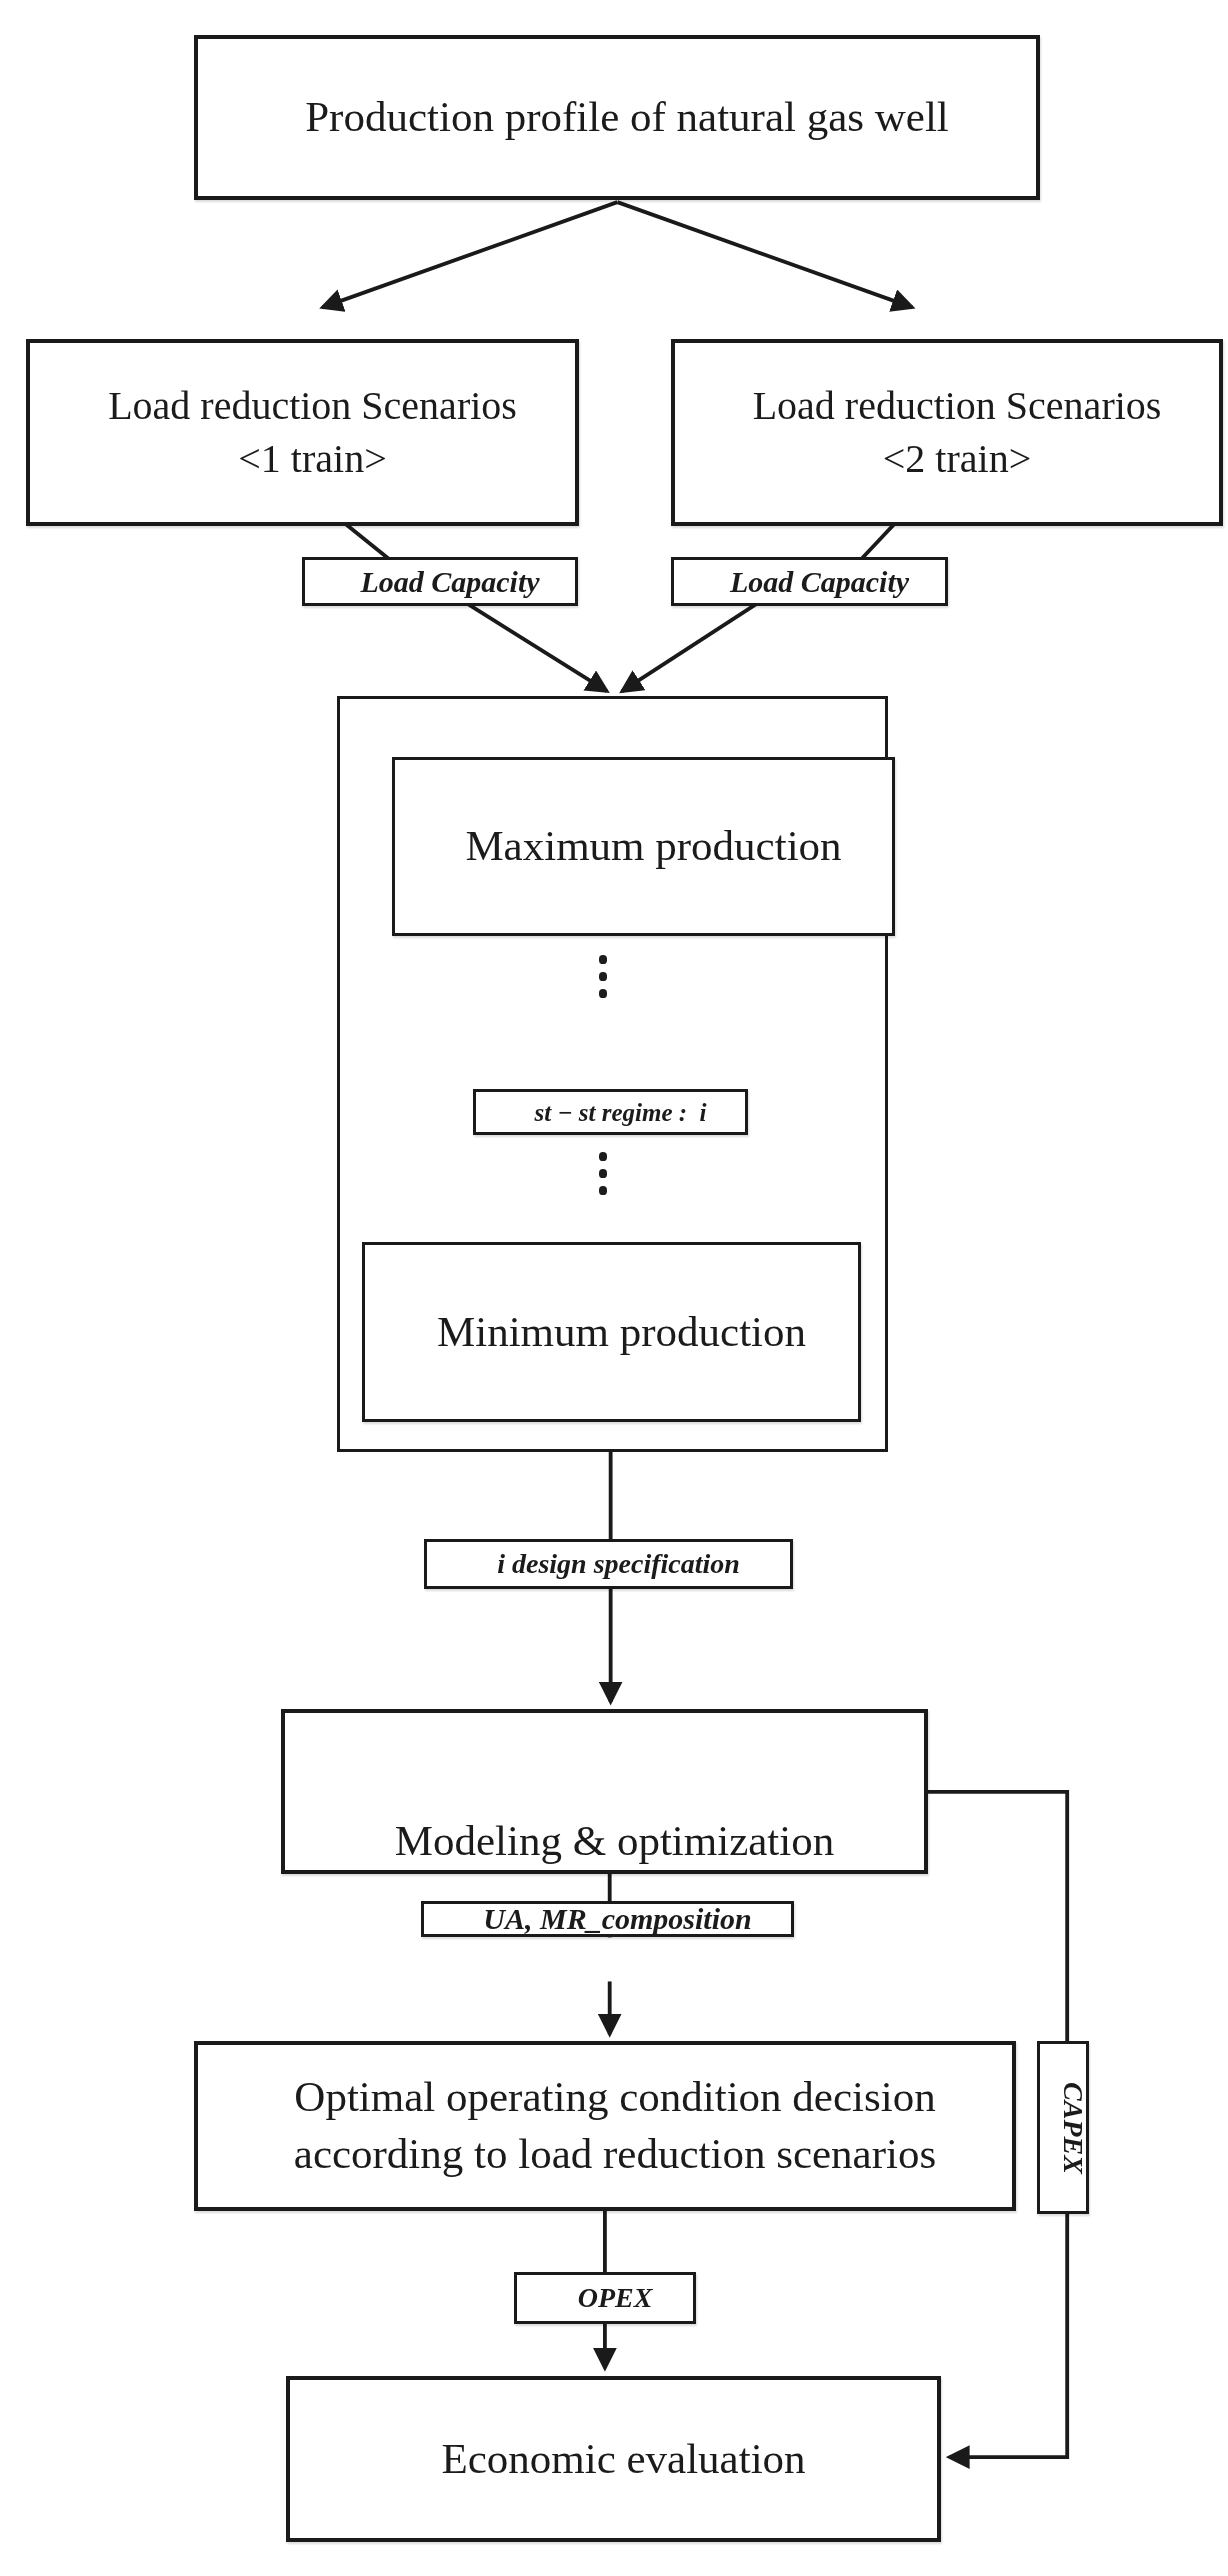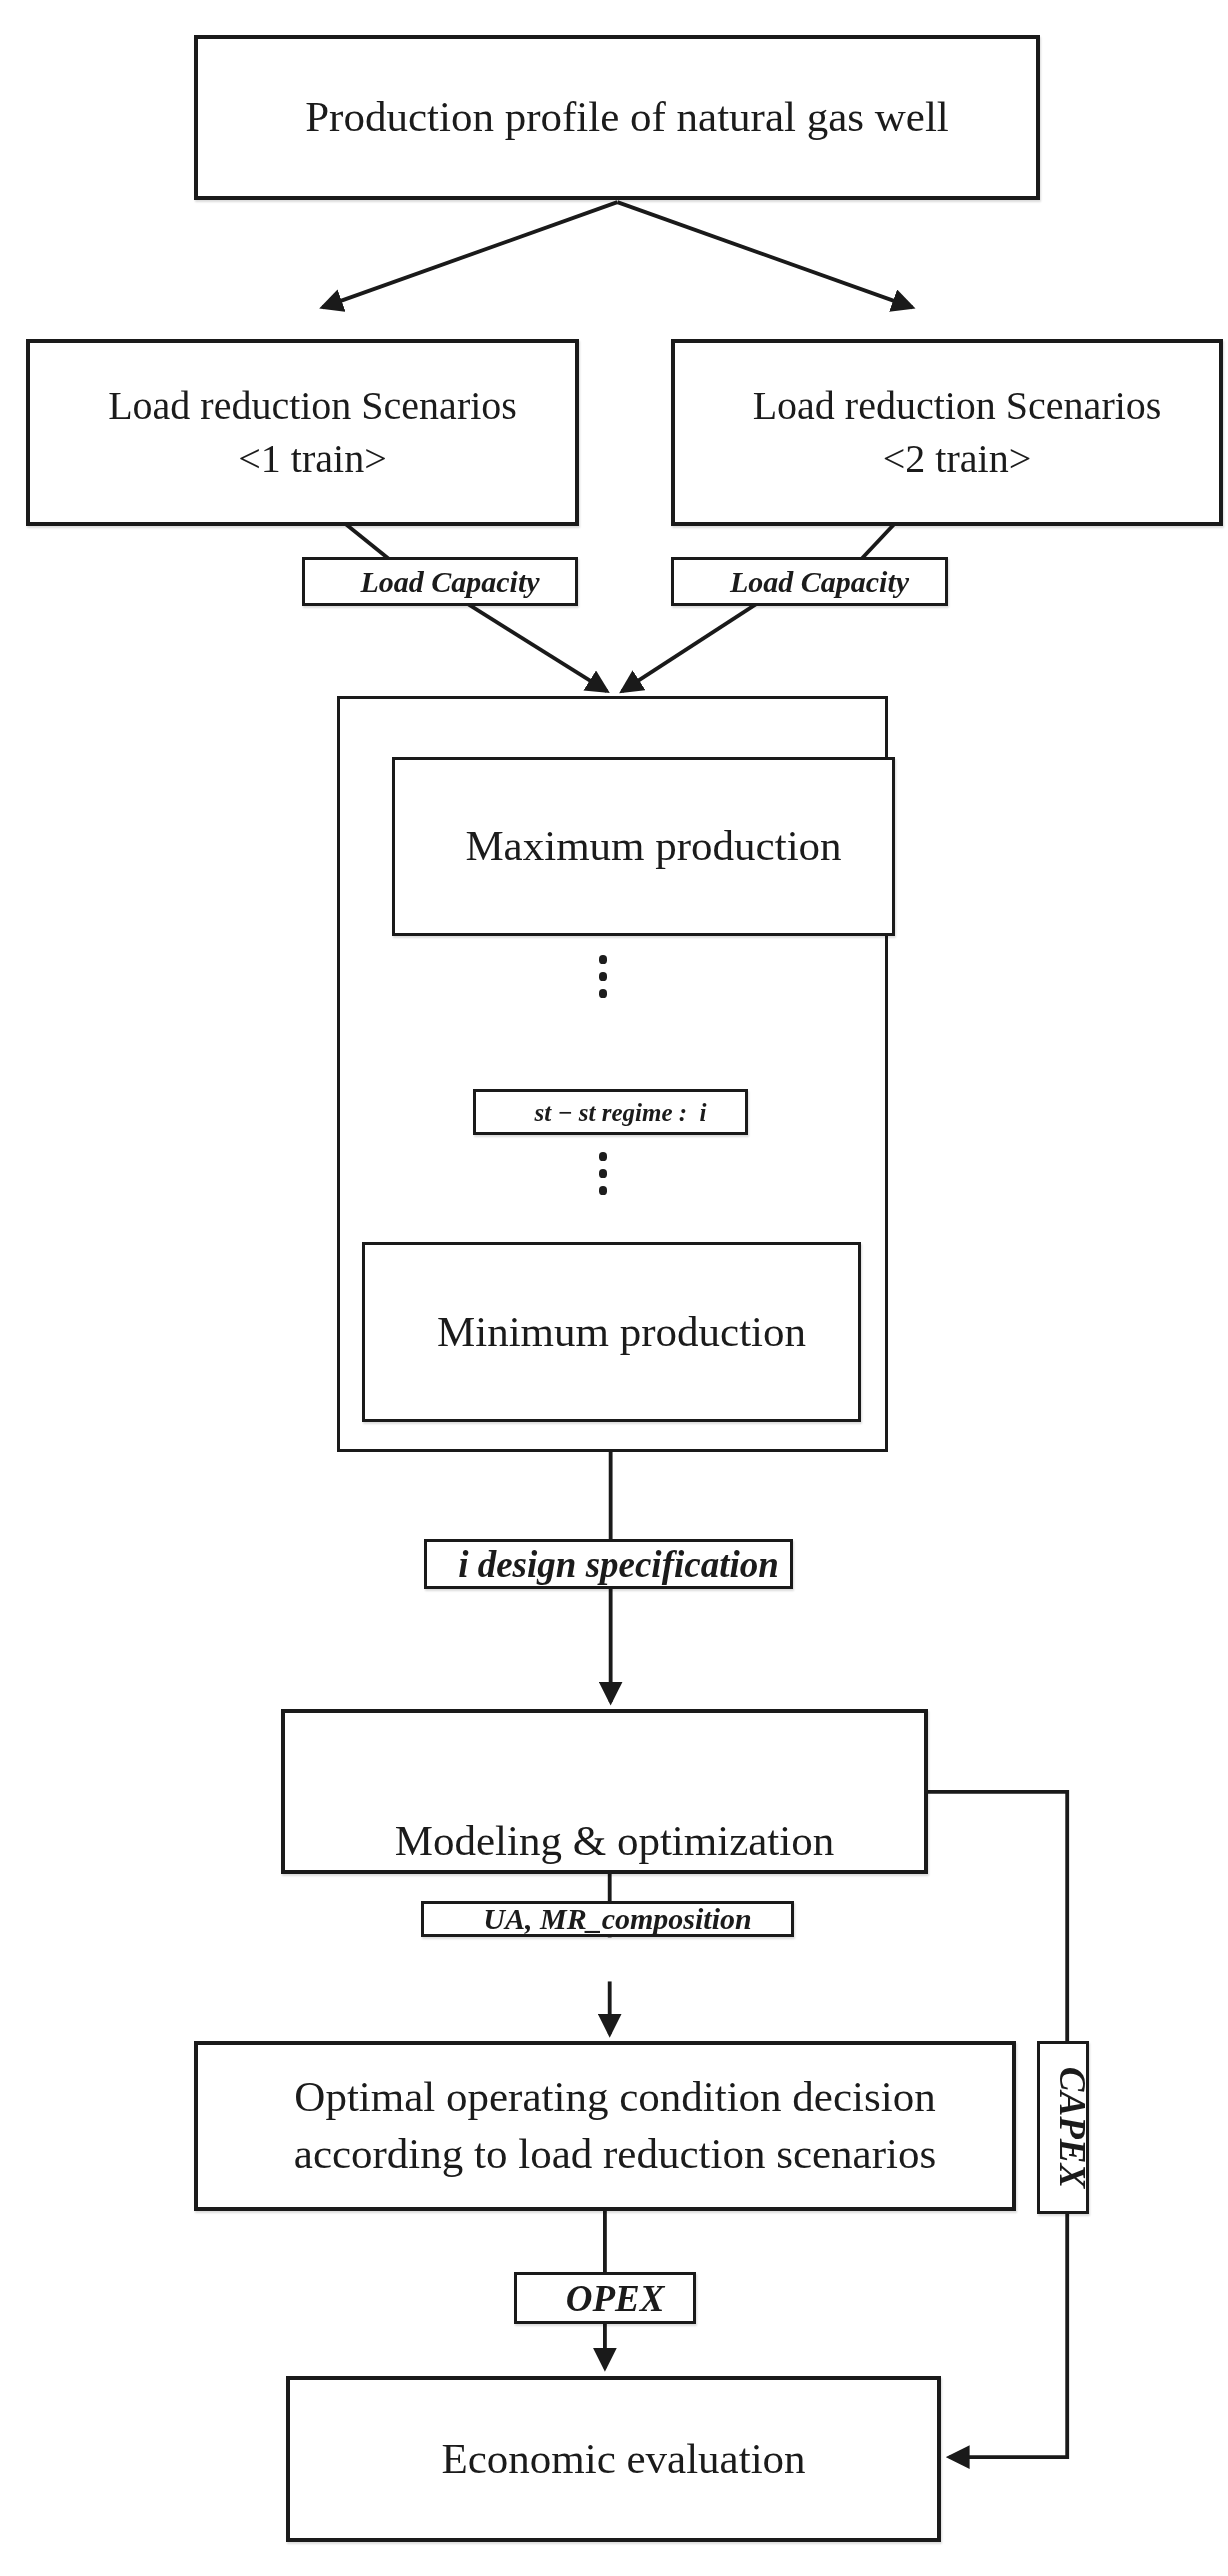--- a/index.html
+++ b/index.html
@@ -9,21 +9,21 @@
   .box{position:absolute;box-sizing:border-box;background:#ffffff;border:3.8px solid #1a1a1a;
        display:flex;align-items:center;justify-content:center;text-align:center;z-index:2;
        box-shadow:1px 1.9px 1.9px rgba(0,0,0,0.14);padding-left:20px;}
   .heavy{border-width:4.8px;}
   .frame{box-shadow:none;}
   .lbl-big{font-size:43px;line-height:1.32;}
   .lbl-2line span{display:block;}
   .lbl-small{font-style:italic;font-weight:700;font-size:29px;line-height:1;white-space:pre;align-items:center;}
   .fs42{font-size:40px;margin-top:28px;}
   .fs26{font-size:25px;margin-top:47px;}
-  .fs29{font-size:37px;}
+  .fs29{font-size:28px;}
   .fs31{font-size:30px;}
   .dots{position:absolute;z-index:2;display:flex;flex-direction:column;align-items:center;gap:8.6px;}
   .dots i{display:block;width:8.6px;height:8.6px;background:#1d1d1d;border-radius:45%;}
   .rot90{transform:rotate(90deg);white-space:pre;}
 </style>
 </head>
 <body>
 
 <div id="page">
 

